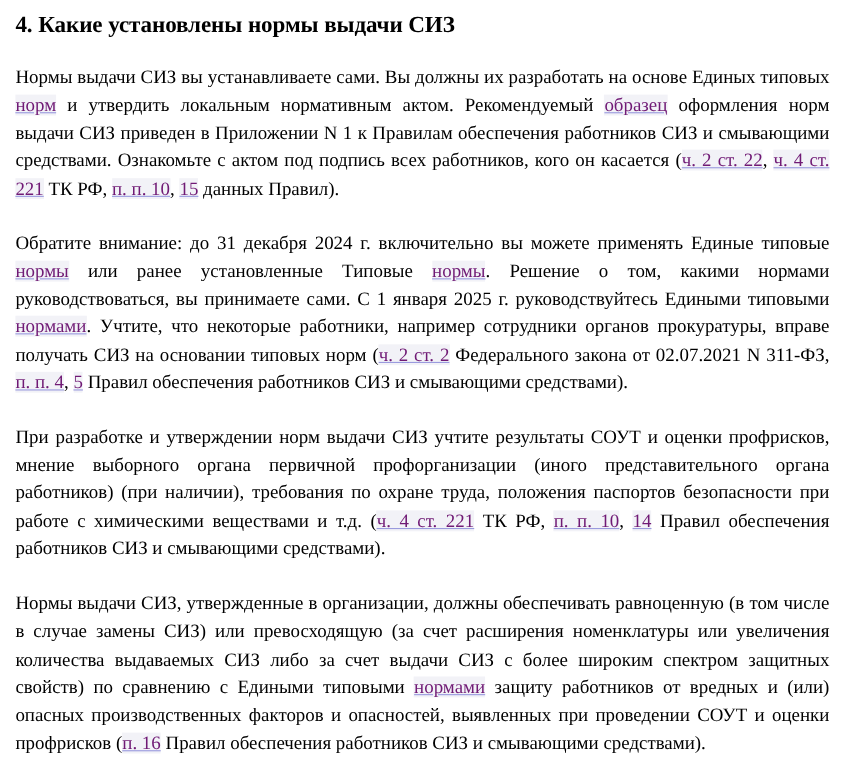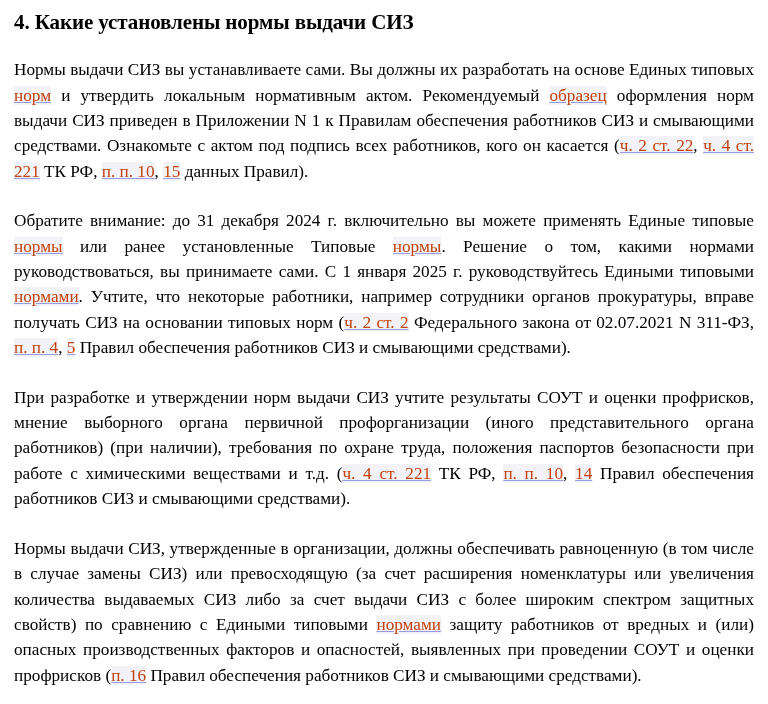--- a/index.html
+++ b/index.html
@@ -37,21 +37,21 @@
     text-justify: inter-word;
     margin: 0 0 24px 0;
     color: #000000;
     -webkit-hyphens: none;
     hyphens: none;
   }
   .para:last-child {
     margin-bottom: 0;
   }
   a.doclink {
-    color: #c2410c;
+    color: #701a75;
     text-decoration: underline;
     text-decoration-color: #9a9ade;
     text-underline-offset: 1px;
     background: #f2f2f7;
     cursor: pointer;
   }
 </style>
 </head>
 <body>
 

